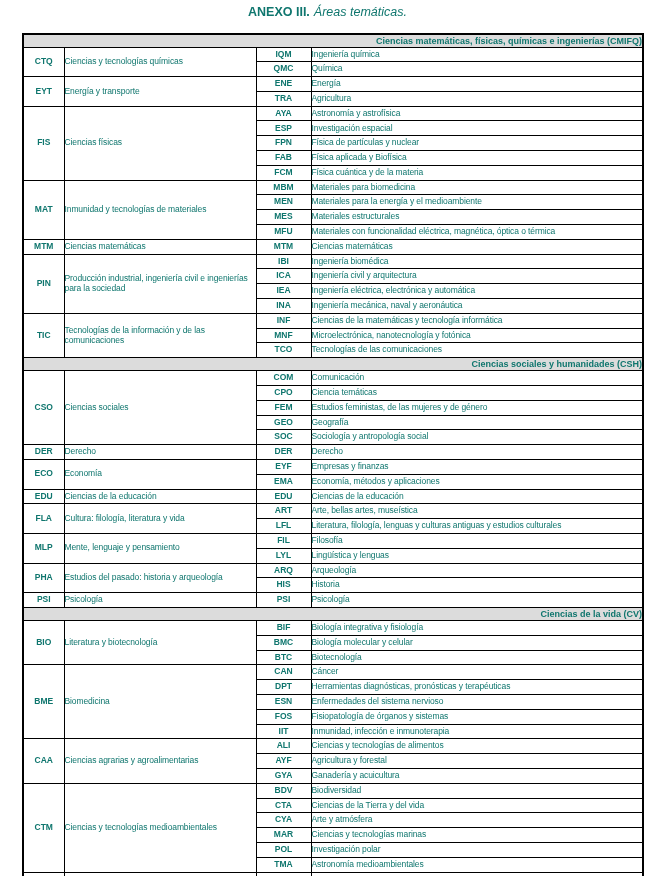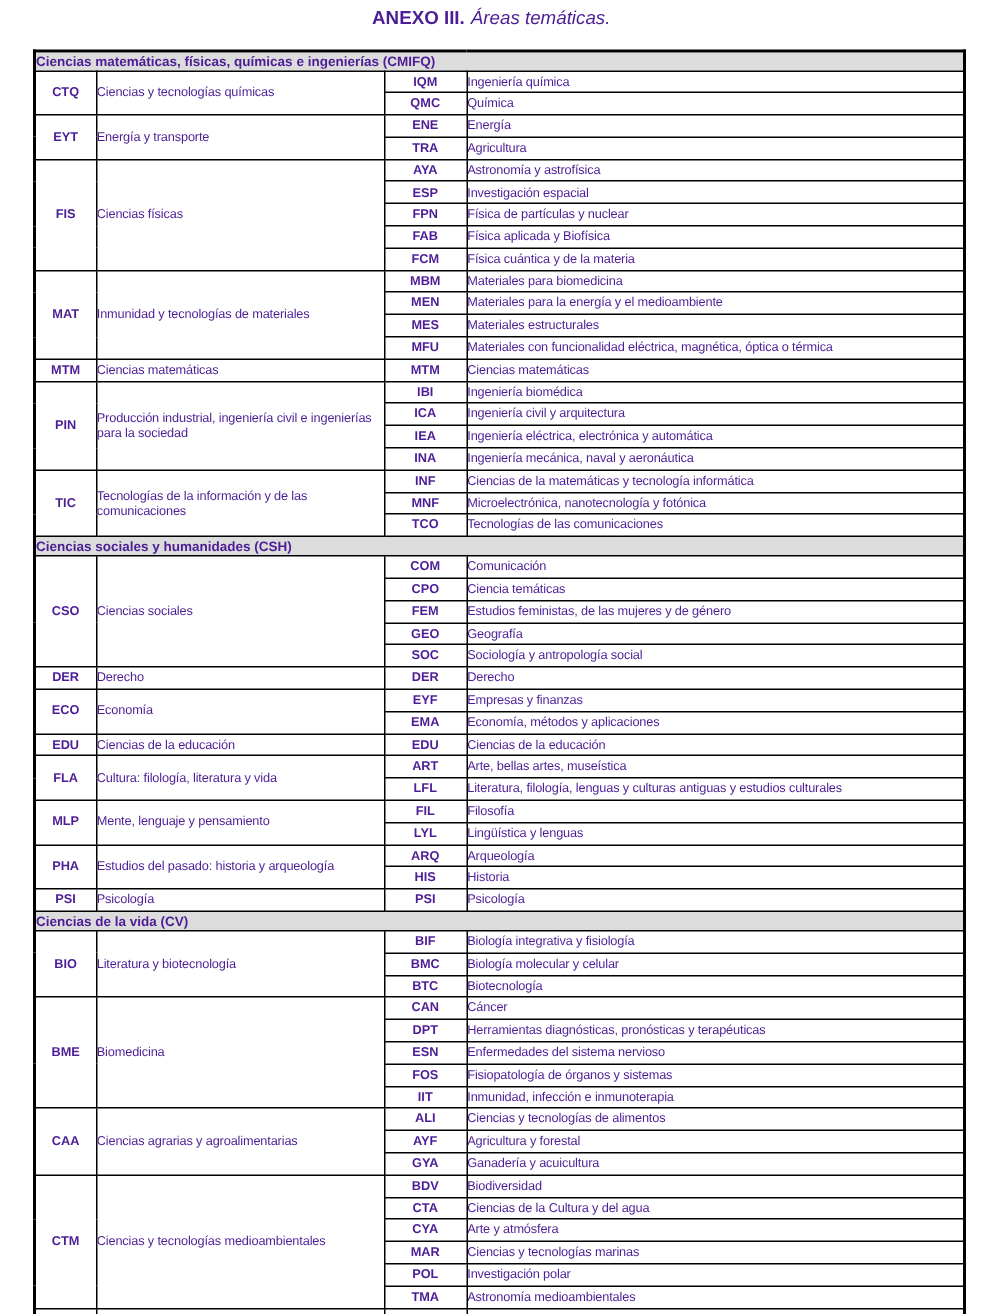--- a/index.html
+++ b/index.html
@@ -1,18 +1,18 @@
 <!DOCTYPE html>
 <html style="--header-bg: #dcdcdc;"><head>
 <meta charset="utf-8">
 <style>
   html, body { margin:0; padding:0; background:#ffffff; }
   .page {
     position:relative; width:655px; height:876px; background:#ffffff;
-    overflow:hidden; color:#4c1d95;
+    overflow:hidden; color:#0f766e;
     font-family:"Liberation Sans", sans-serif;
   }
   .doc-title {
     position:absolute; top:5px; left:0; width:100%;
     text-align:center; font-size:12.5px; white-space:nowrap;
   }
   .doc-title .t-main { font-weight:bold; }
   .doc-title .t-sub  { font-style:italic; margin-left:4px; }
 
   table.areas-table {
@@ -22,21 +22,21 @@
     border:2px solid #000;
   }
   table.areas-table td {
     border:1px solid #000;
     padding:0; vertical-align:middle;
     font-size:8.5px; line-height:1.15; overflow:hidden;
   }
   tr.section-row { height:13px; }
   tr.section-row td {
     background:var(--header-bg, #dcdcdc);
-    font-weight:bold; text-align:left; font-size:9px;
+    font-weight:bold; text-align:right; font-size:9px;
   }
   tr.data-row { height:14.8px; }
   tr.partial-row { height:15px; }
   td.cell-code { text-align:center; font-weight:bold; font-size:8.6px; }
   td.cell-name { text-align:left; padding:0 3px 0 5px; letter-spacing:-0.1px; }
 </style>
 </head>
 <body>
 
 <div class="page">
@@ -374,21 +374,21 @@
     <tr class="data-row">
       <td class="cell-code" rowspan="6">CTM</td>
       <td class="cell-name" rowspan="6">Ciencias y tecnologías medioambientales</td>
       <td class="cell-code">BDV</td>
       <td class="cell-name">Biodiversidad</td>
     </tr>
 
     <tr class="data-row">
 
       <td class="cell-code">CTA</td>
-      <td class="cell-name">Ciencias de la Cultura y del agua</td>
+      <td class="cell-name">Ciencias de la Tierra y del vida</td>
     </tr>
 
     <tr class="data-row">
 
       <td class="cell-code">CYA</td>
       <td class="cell-name">Arte y atmósfera</td>
     </tr>
 
     <tr class="data-row">
 

